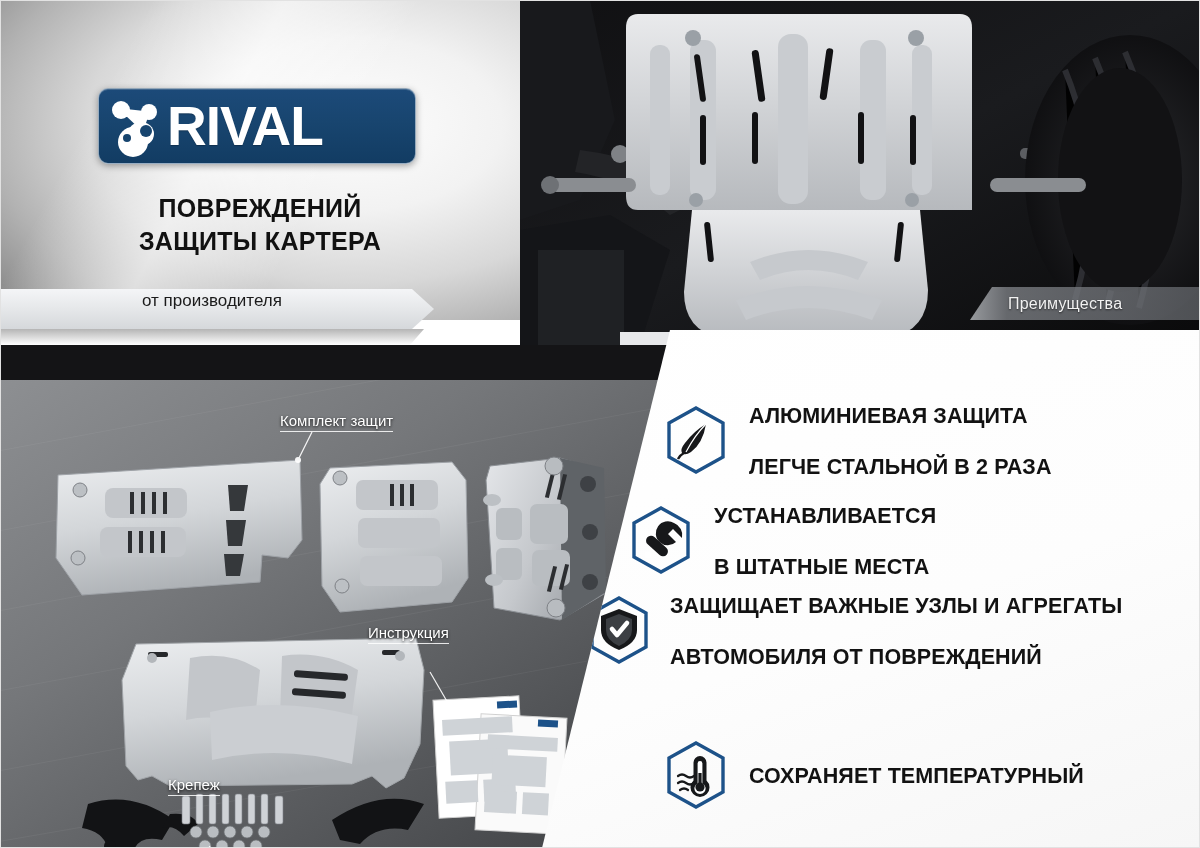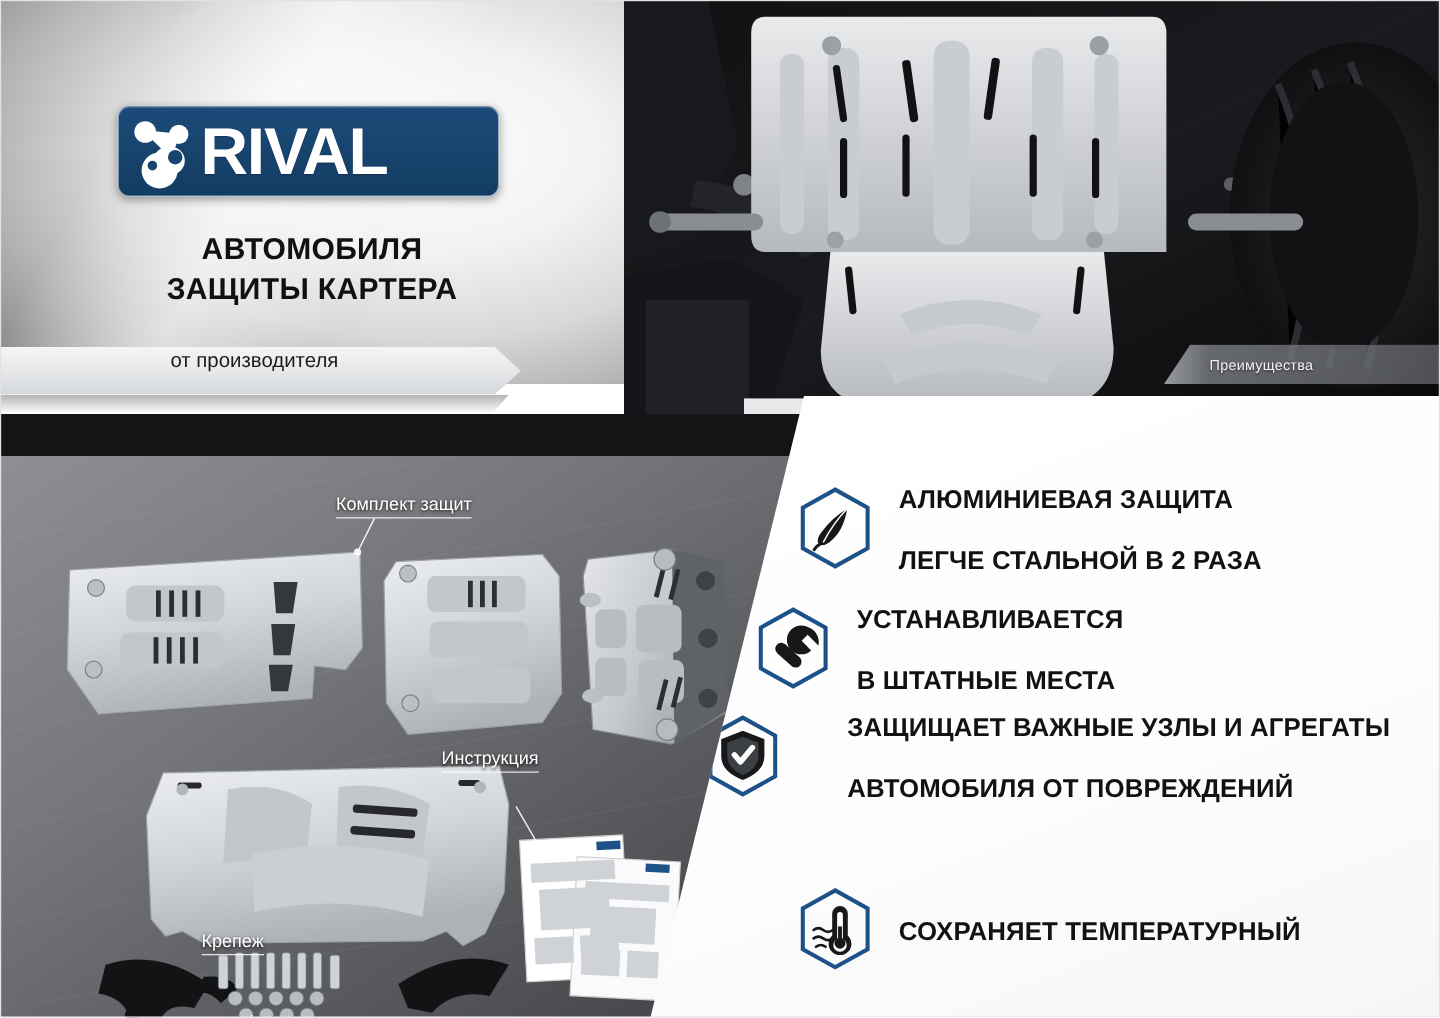--- a/index.html
+++ b/index.html
@@ -81,21 +81,21 @@
   }
   .photo-top svg { position:absolute; left:0; top:0; }
 
   .adv-tab {
     position: absolute; right: 0; top: 287px; width: 230px; height: 33px;
     background: linear-gradient(90deg, rgba(175,178,182,.85) 0%, rgba(126,129,134,.78) 16%, rgba(104,107,112,.72) 100%);
     clip-path: polygon(22px 0, 230px 0, 230px 33px, 0 33px);
     display:flex; align-items:center;
   }
   .adv-tab span {
-    color:#f2f2f2; font-size:12px; margin-left:38px; letter-spacing:.2px;
+    color:#f2f2f2; font-size:16px; margin-left:38px; letter-spacing:.2px;
     text-shadow: 0 1px 2px rgba(0,0,0,.6);
   }
 
   
   .dark-bar {
     position: absolute; left: 0; top: 345px; width: 1200px; height: 60px;
     background: #141416;
   }
 
   
@@ -156,21 +156,21 @@
         <g fill="#17456f">
           <circle cx="47" cy="43" r="6"></circle>
           <circle cx="28" cy="50" r="4"></circle>
         </g>
       </svg>
     </div>
     <div class="logo-word">RIVAL</div>
   </div>
 
   <div class="headline">
-    <div>АВТОМОБИЛЯ</div>
+    <div>ПОВРЕЖДЕНИЙ</div>
     <div>ЗАЩИТЫ КАРТЕРА</div>
   </div>
 
   <div class="ribbon"></div>
   <div class="ribbon-shadow"></div>
   <div class="ribbon-text">от производителя</div>
 
   <div class="photo-top">
     <svg width="680" height="345" viewBox="0 0 680 345" aria-hidden="true">
       <defs>
@@ -450,21 +450,21 @@
             <rect x="14" y="36" width="26" height="10" rx="5" transform="rotate(42 27 41)" fill="#17181a"></rect>
             <circle cx="18" cy="50" r="3.4" fill="#ffffff"></circle>
           </svg>
         </div>
         <div class="feat-text" style="margin-left:22px;">
           <div>УСТАНАВЛИВАЕТСЯ</div>
           <div>В ШТАТНЫЕ МЕСТА</div>
         </div>
       </div>
 
-      <div class="feat-row" style="left:68px; top:238px;gap:36px;">
+      <div class="feat-row" style="left:68px; top:238px;">
         <div class="hexwrap">
           <svg width="62" height="70" viewBox="0 0 62 70" aria-hidden="true">
             <polygon points="31,3 58,18 58,52 31,67 4,52 4,18" fill="none" stroke="#1d5289" stroke-width="3.4"></polygon>
             <path d="M31 14 L49 21 v14 q0 13 -18 20 q-18 -7 -18 -20 V21 Z" fill="#17181a"></path>
             <path d="M31 19 L44 24 v11 q0 10 -13 16 q-13 -6 -13 -16 V24 Z" fill="#3c3f43"></path>
             <path d="M24 34 l5 6 l10 -12" stroke="#ffffff" stroke-width="4.6" fill="none" stroke-linecap="round" stroke-linejoin="round"></path>
           </svg>
         </div>
         <div class="feat-text" style="margin-left:20px;">
           <div>ЗАЩИЩАЕТ ВАЖНЫЕ УЗЛЫ И АГРЕГАТЫ</div>

